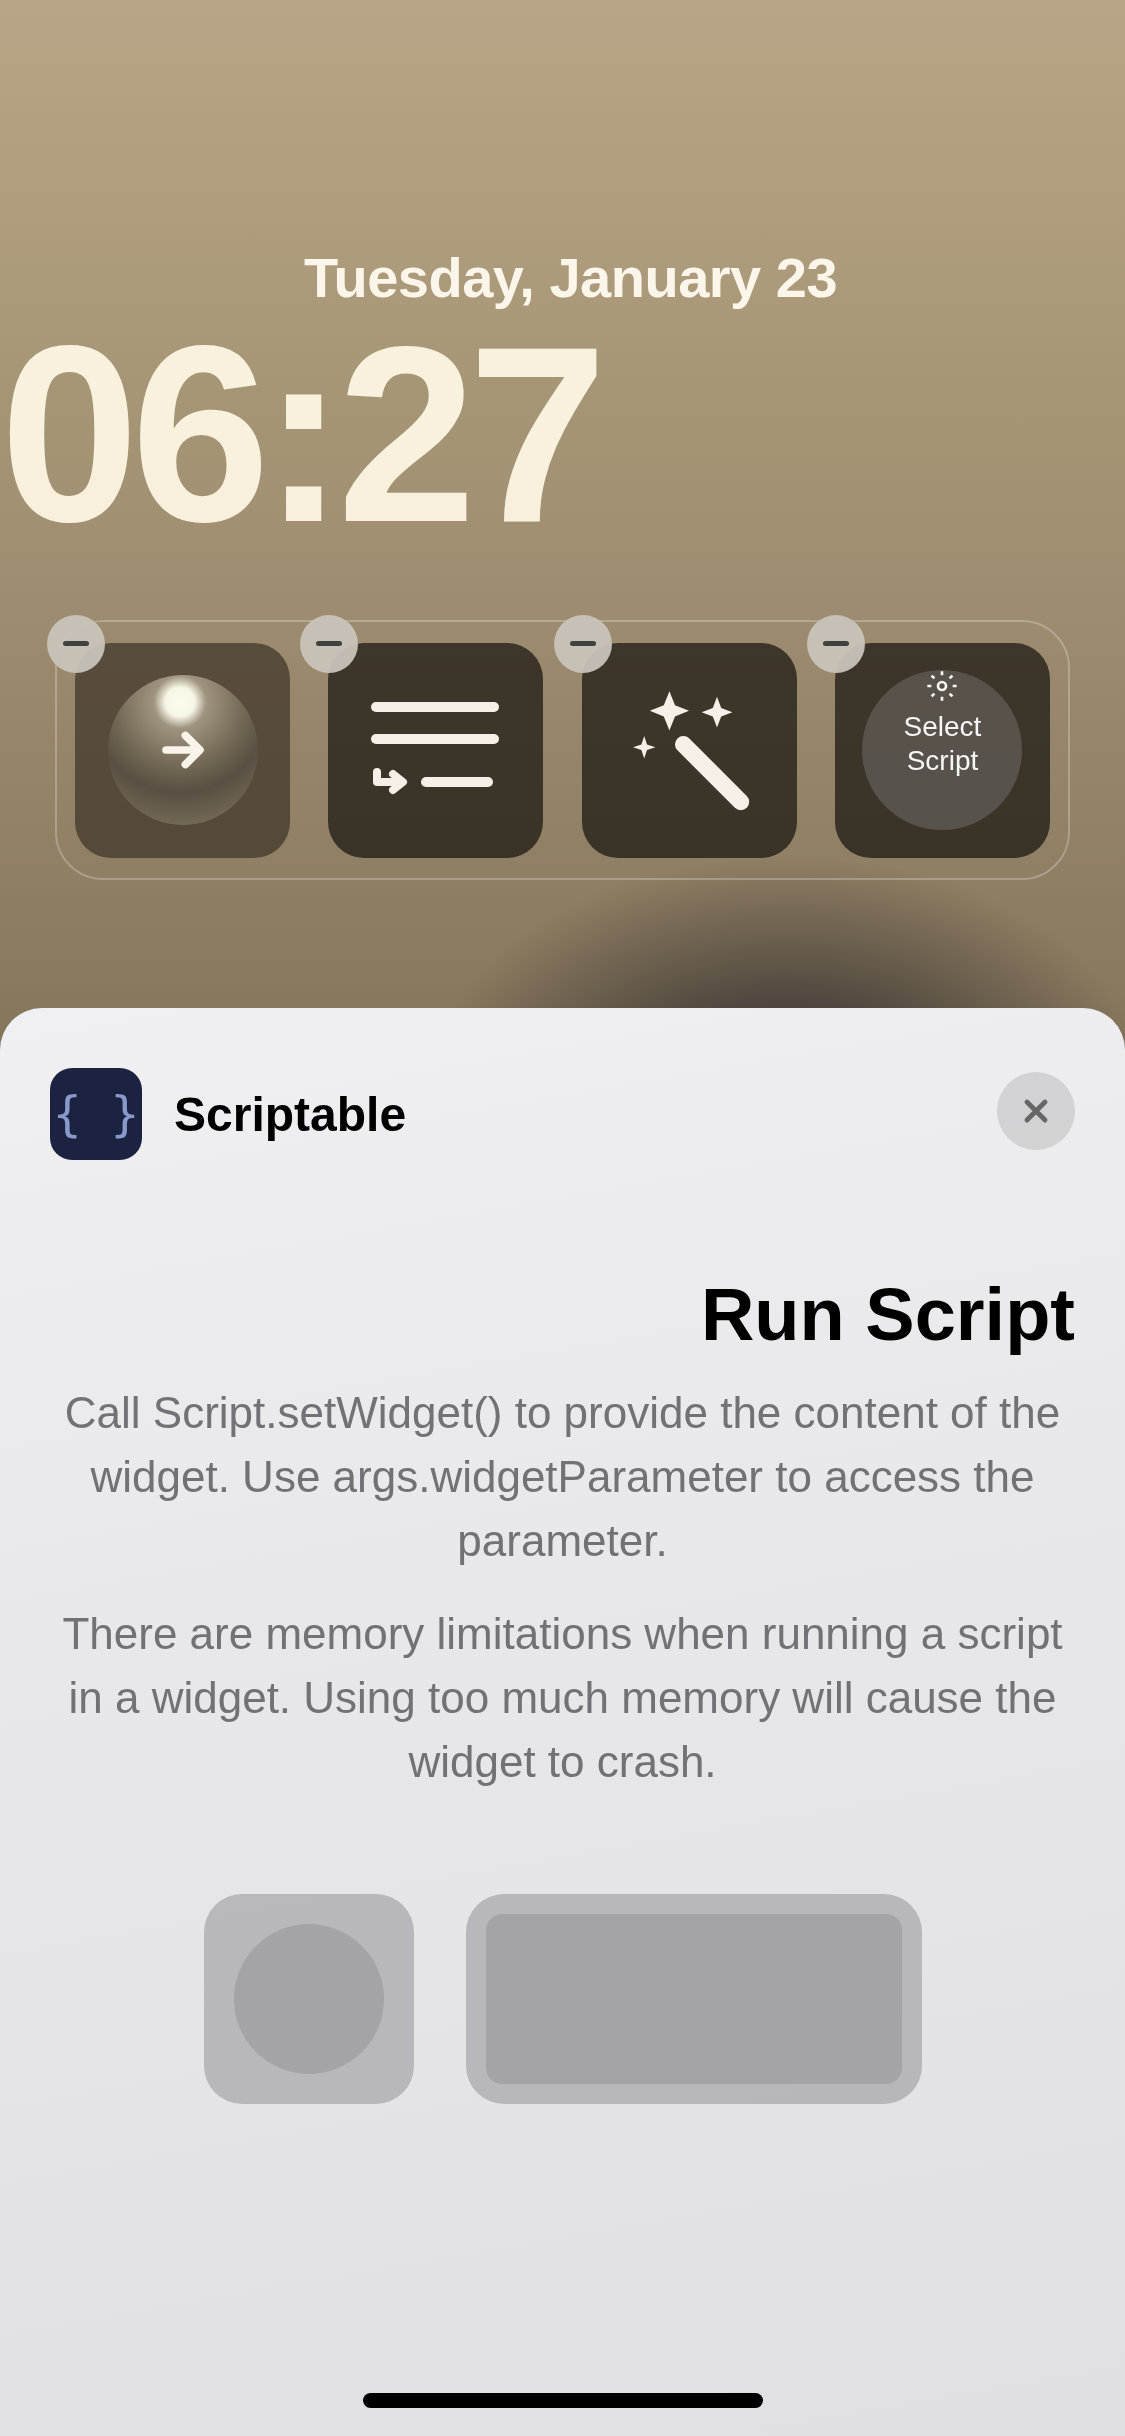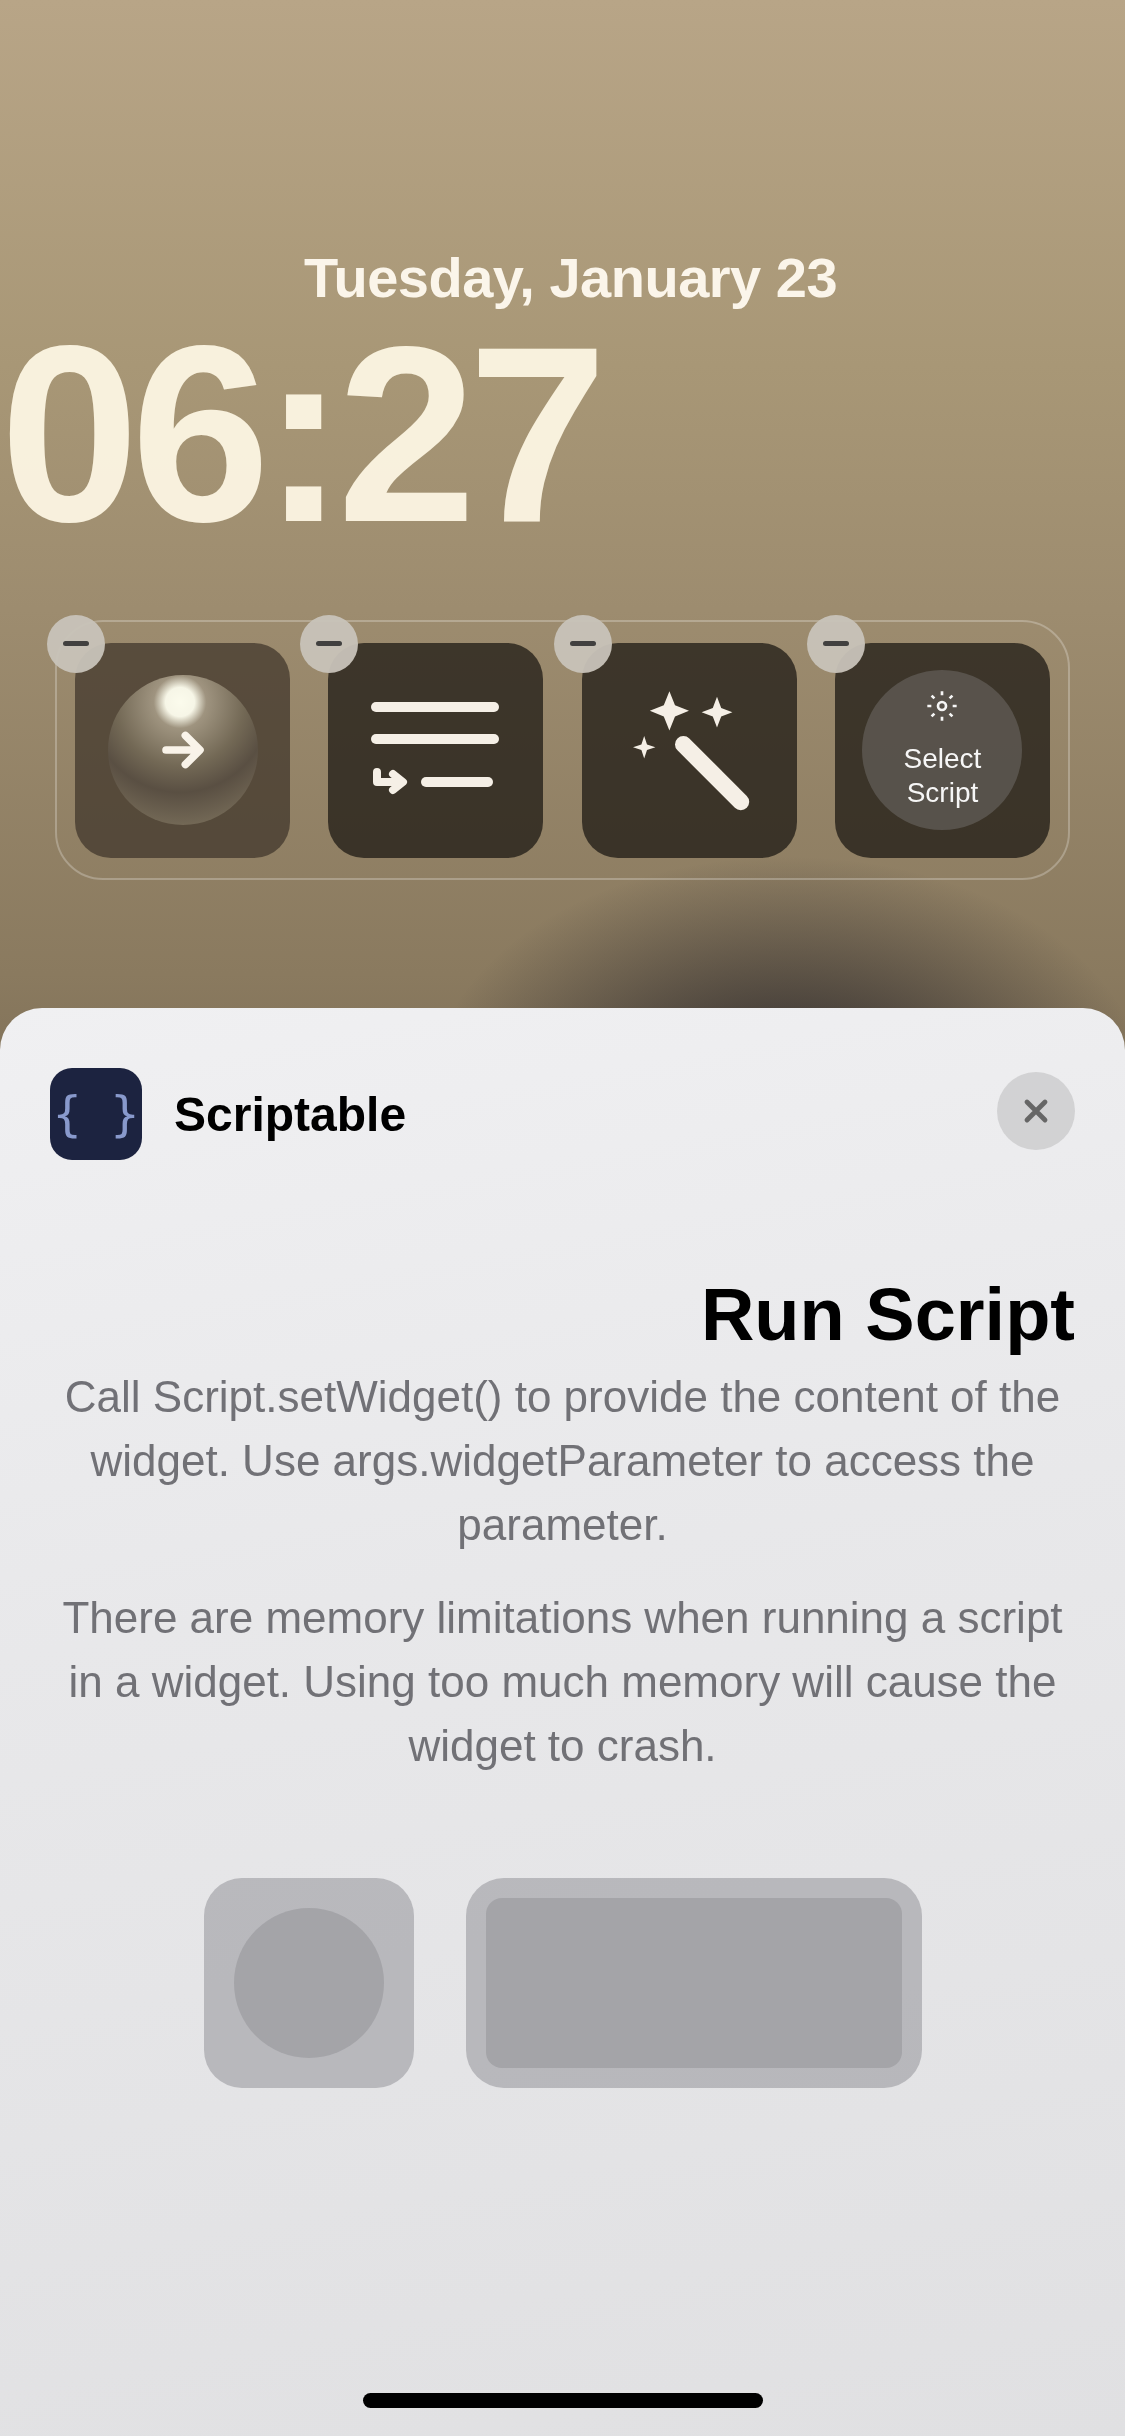--- a/index.html
+++ b/index.html
@@ -148,22 +148,22 @@
     }
     
     .select-script-circle {
       width: 160px;
       height: 160px;
       background: rgba(100, 95, 90, 0.7);
       border-radius: 50%;
       display: flex;
       flex-direction: column;
       align-items: center;
-      justify-content: center;
-      gap: 20px;
+      justify-content: flex-start;
+      gap: 8px;
     }
     
     .gear-icon {
       width: 32px;
       height: 32px;
     }
     
     .select-script-label {
       color: rgba(255,255,255,0.95);
       font-size: 28px;
@@ -230,21 +230,21 @@
       color: #000;
       text-align: right;
       margin-top: 112px;
     }
     
     .sheet-description {
       font-size: 44px;
       color: rgba(100, 100, 105, 0.9);
       text-align: center;
       line-height: 1.45;
-      margin-top: 8px;
+      margin-top: 24px;
       padding: 0 0px;
     }
     
     .sheet-description-2 {
       font-size: 44px;
       color: rgba(100, 100, 105, 0.9);
       text-align: center;
       line-height: 1.45;
       margin-top: 30px;
       padding: 0 0px;

